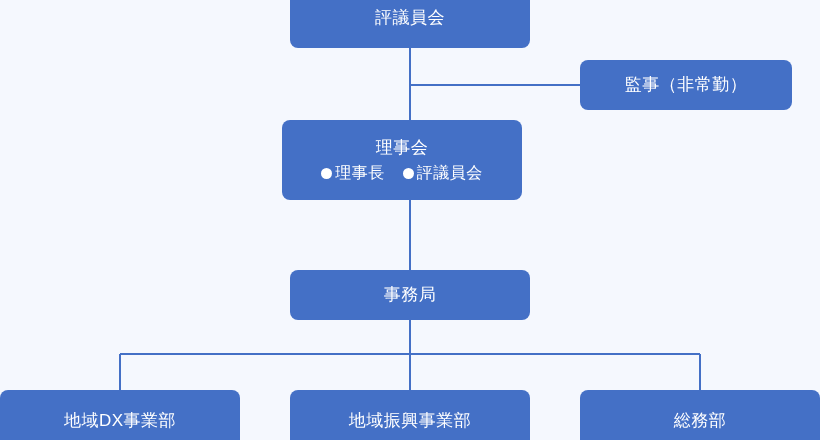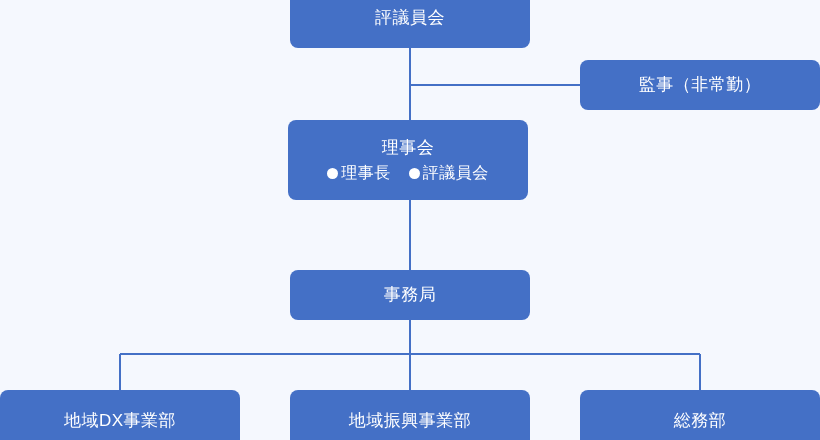--- a/index.html
+++ b/index.html
@@ -73,22 +73,22 @@
     width: 11px;
     height: 11px;
     border-radius: 50%;
     background: #ffffff;
     margin-right: 3px;
     flex: 0 0 auto;
   }
 
   
   #node-council   { left: 290px; top: -12px; width: 240px; height: 60px; }
-  #node-auditor   { left: 580px; top: 60px;  width: 240px; height: 50px; }
-  #node-board     { left: 288px; top: 120px; width: 240px; height: 80px; }
+  #node-auditor   { left: 580px; top: 60px;  width: 212px; height: 50px; }
+  #node-board     { left: 282px; top: 120px; width: 240px; height: 80px; }
   #node-secretariat { left: 290px; top: 270px; width: 240px; height: 50px; }
   #node-dept-dx      { left: 0px;   top: 390px; width: 240px; height: 62px; }
   #node-dept-regional{ left: 290px; top: 390px; width: 240px; height: 62px; }
   #node-dept-general { left: 580px; top: 390px; width: 240px; height: 62px; }
 </style>
 </head>
 <body>
 
 <div id="chart">
 

